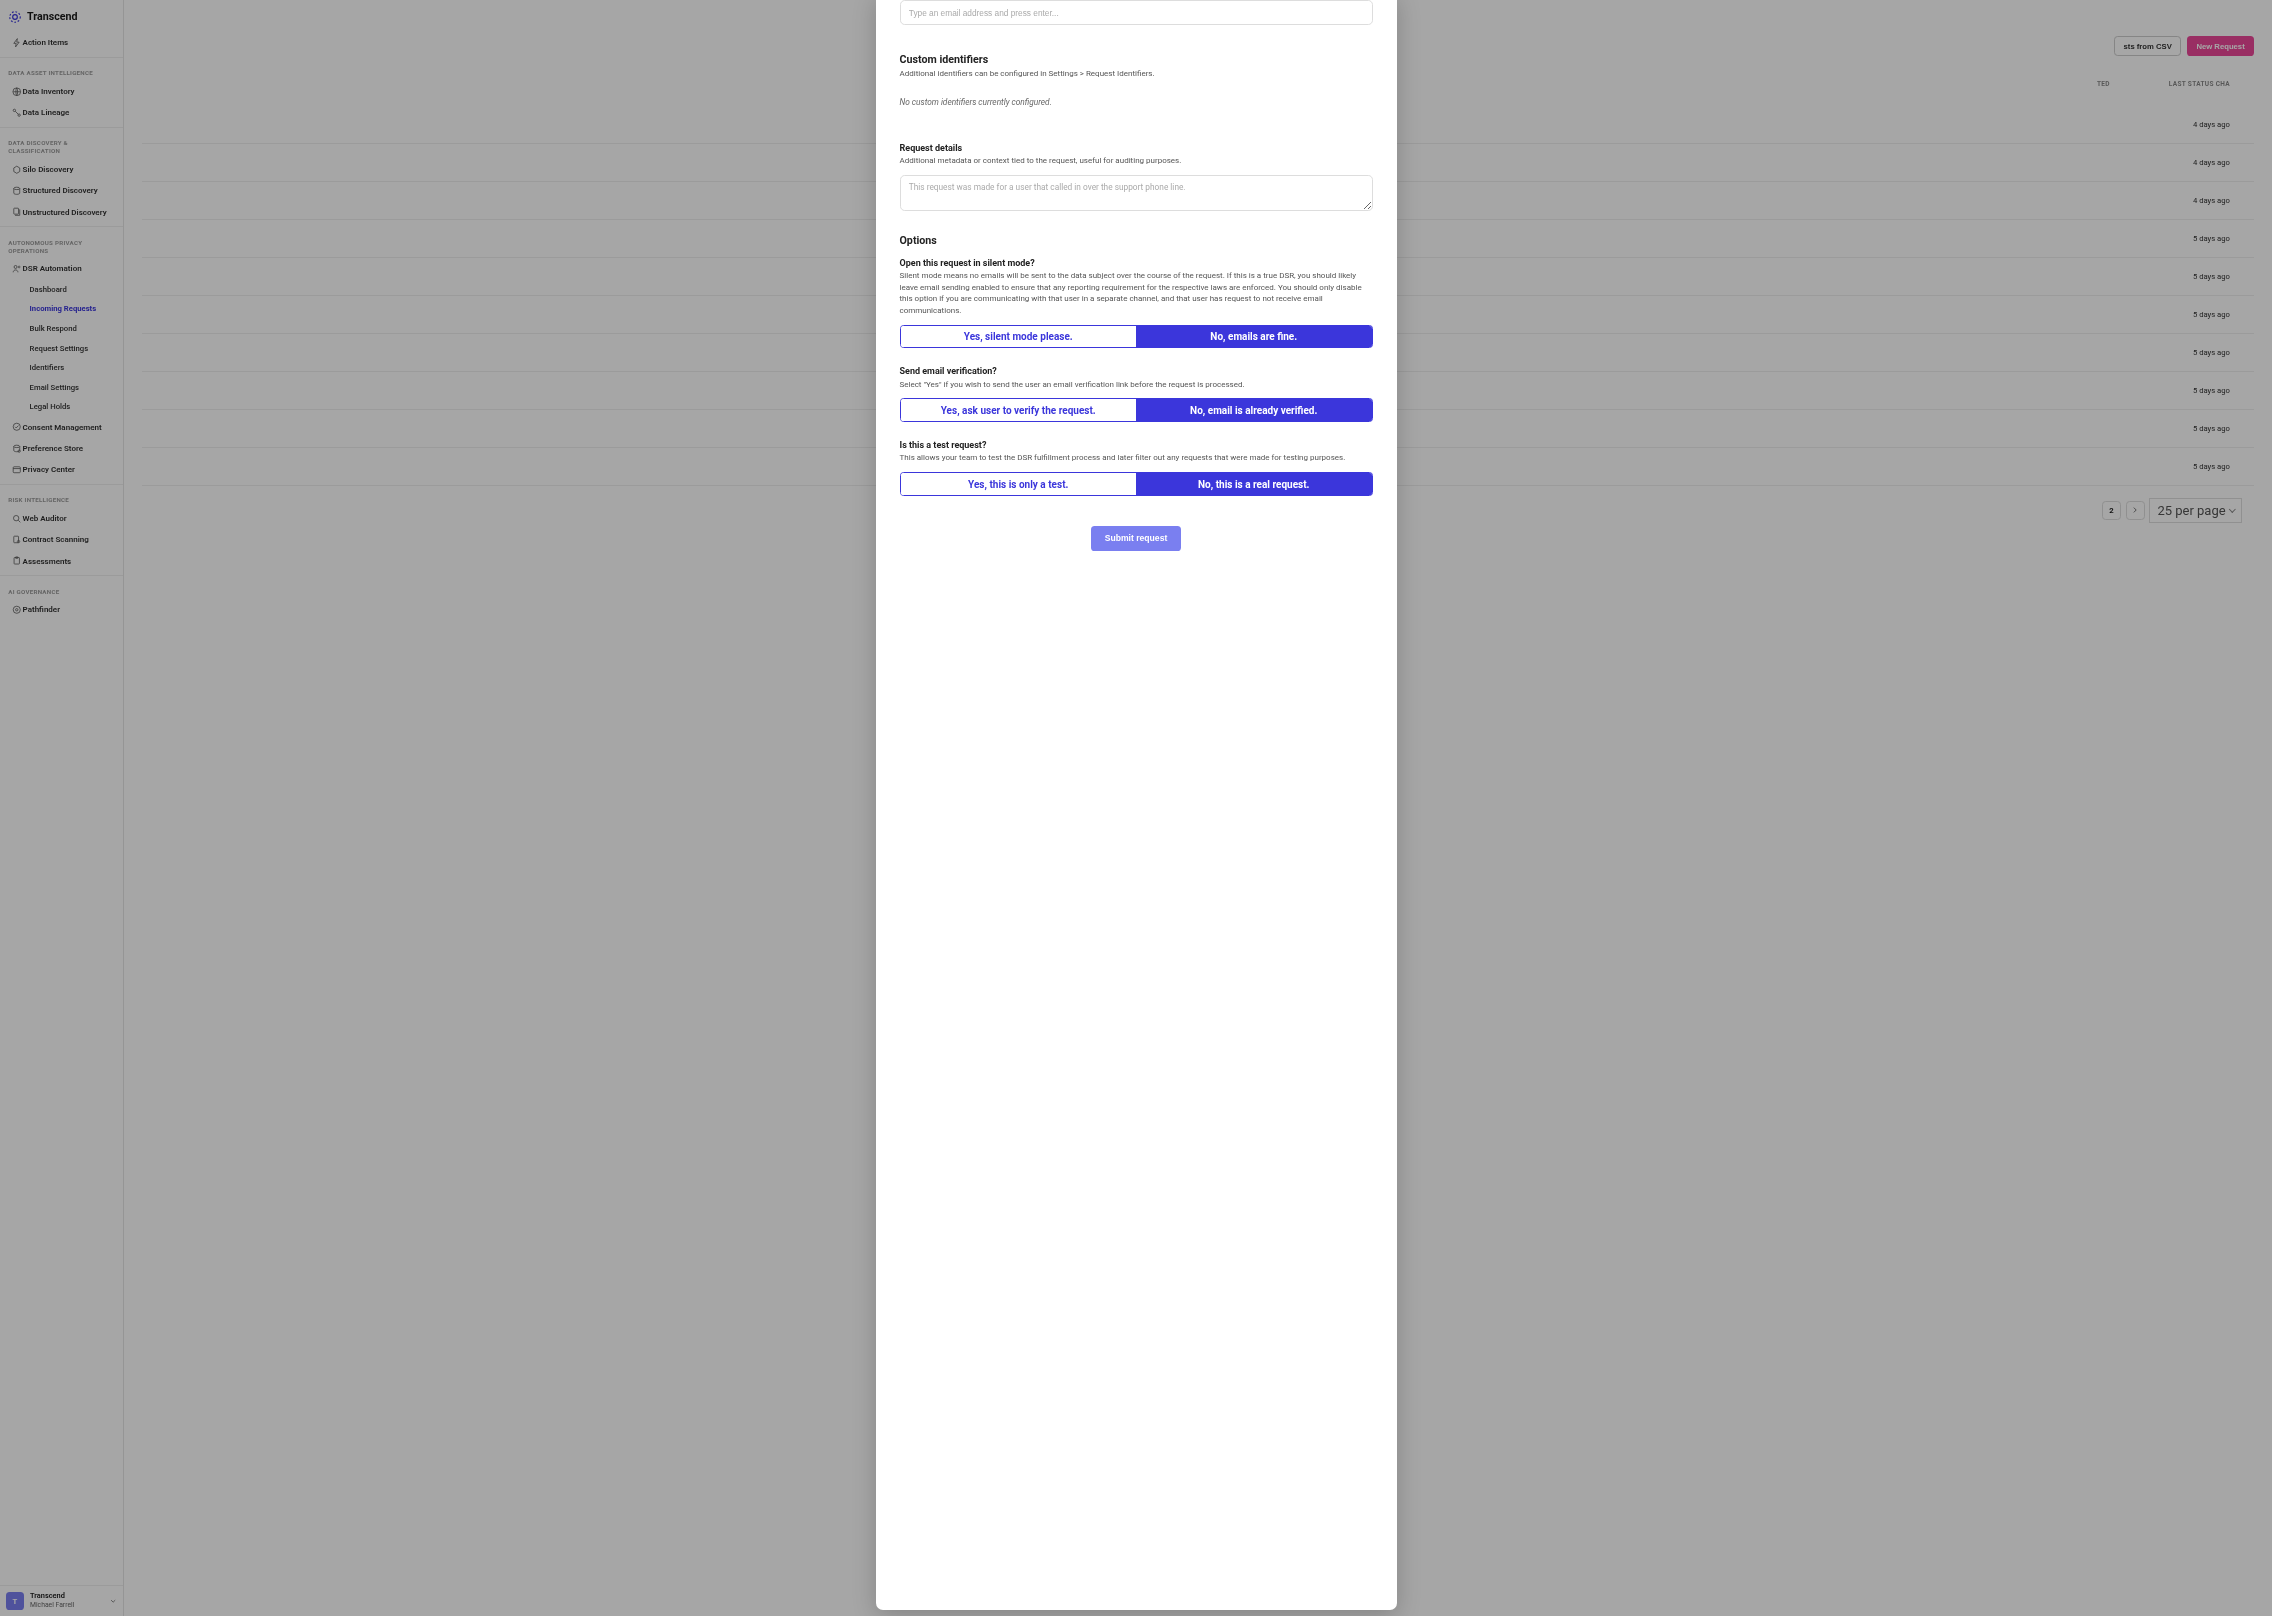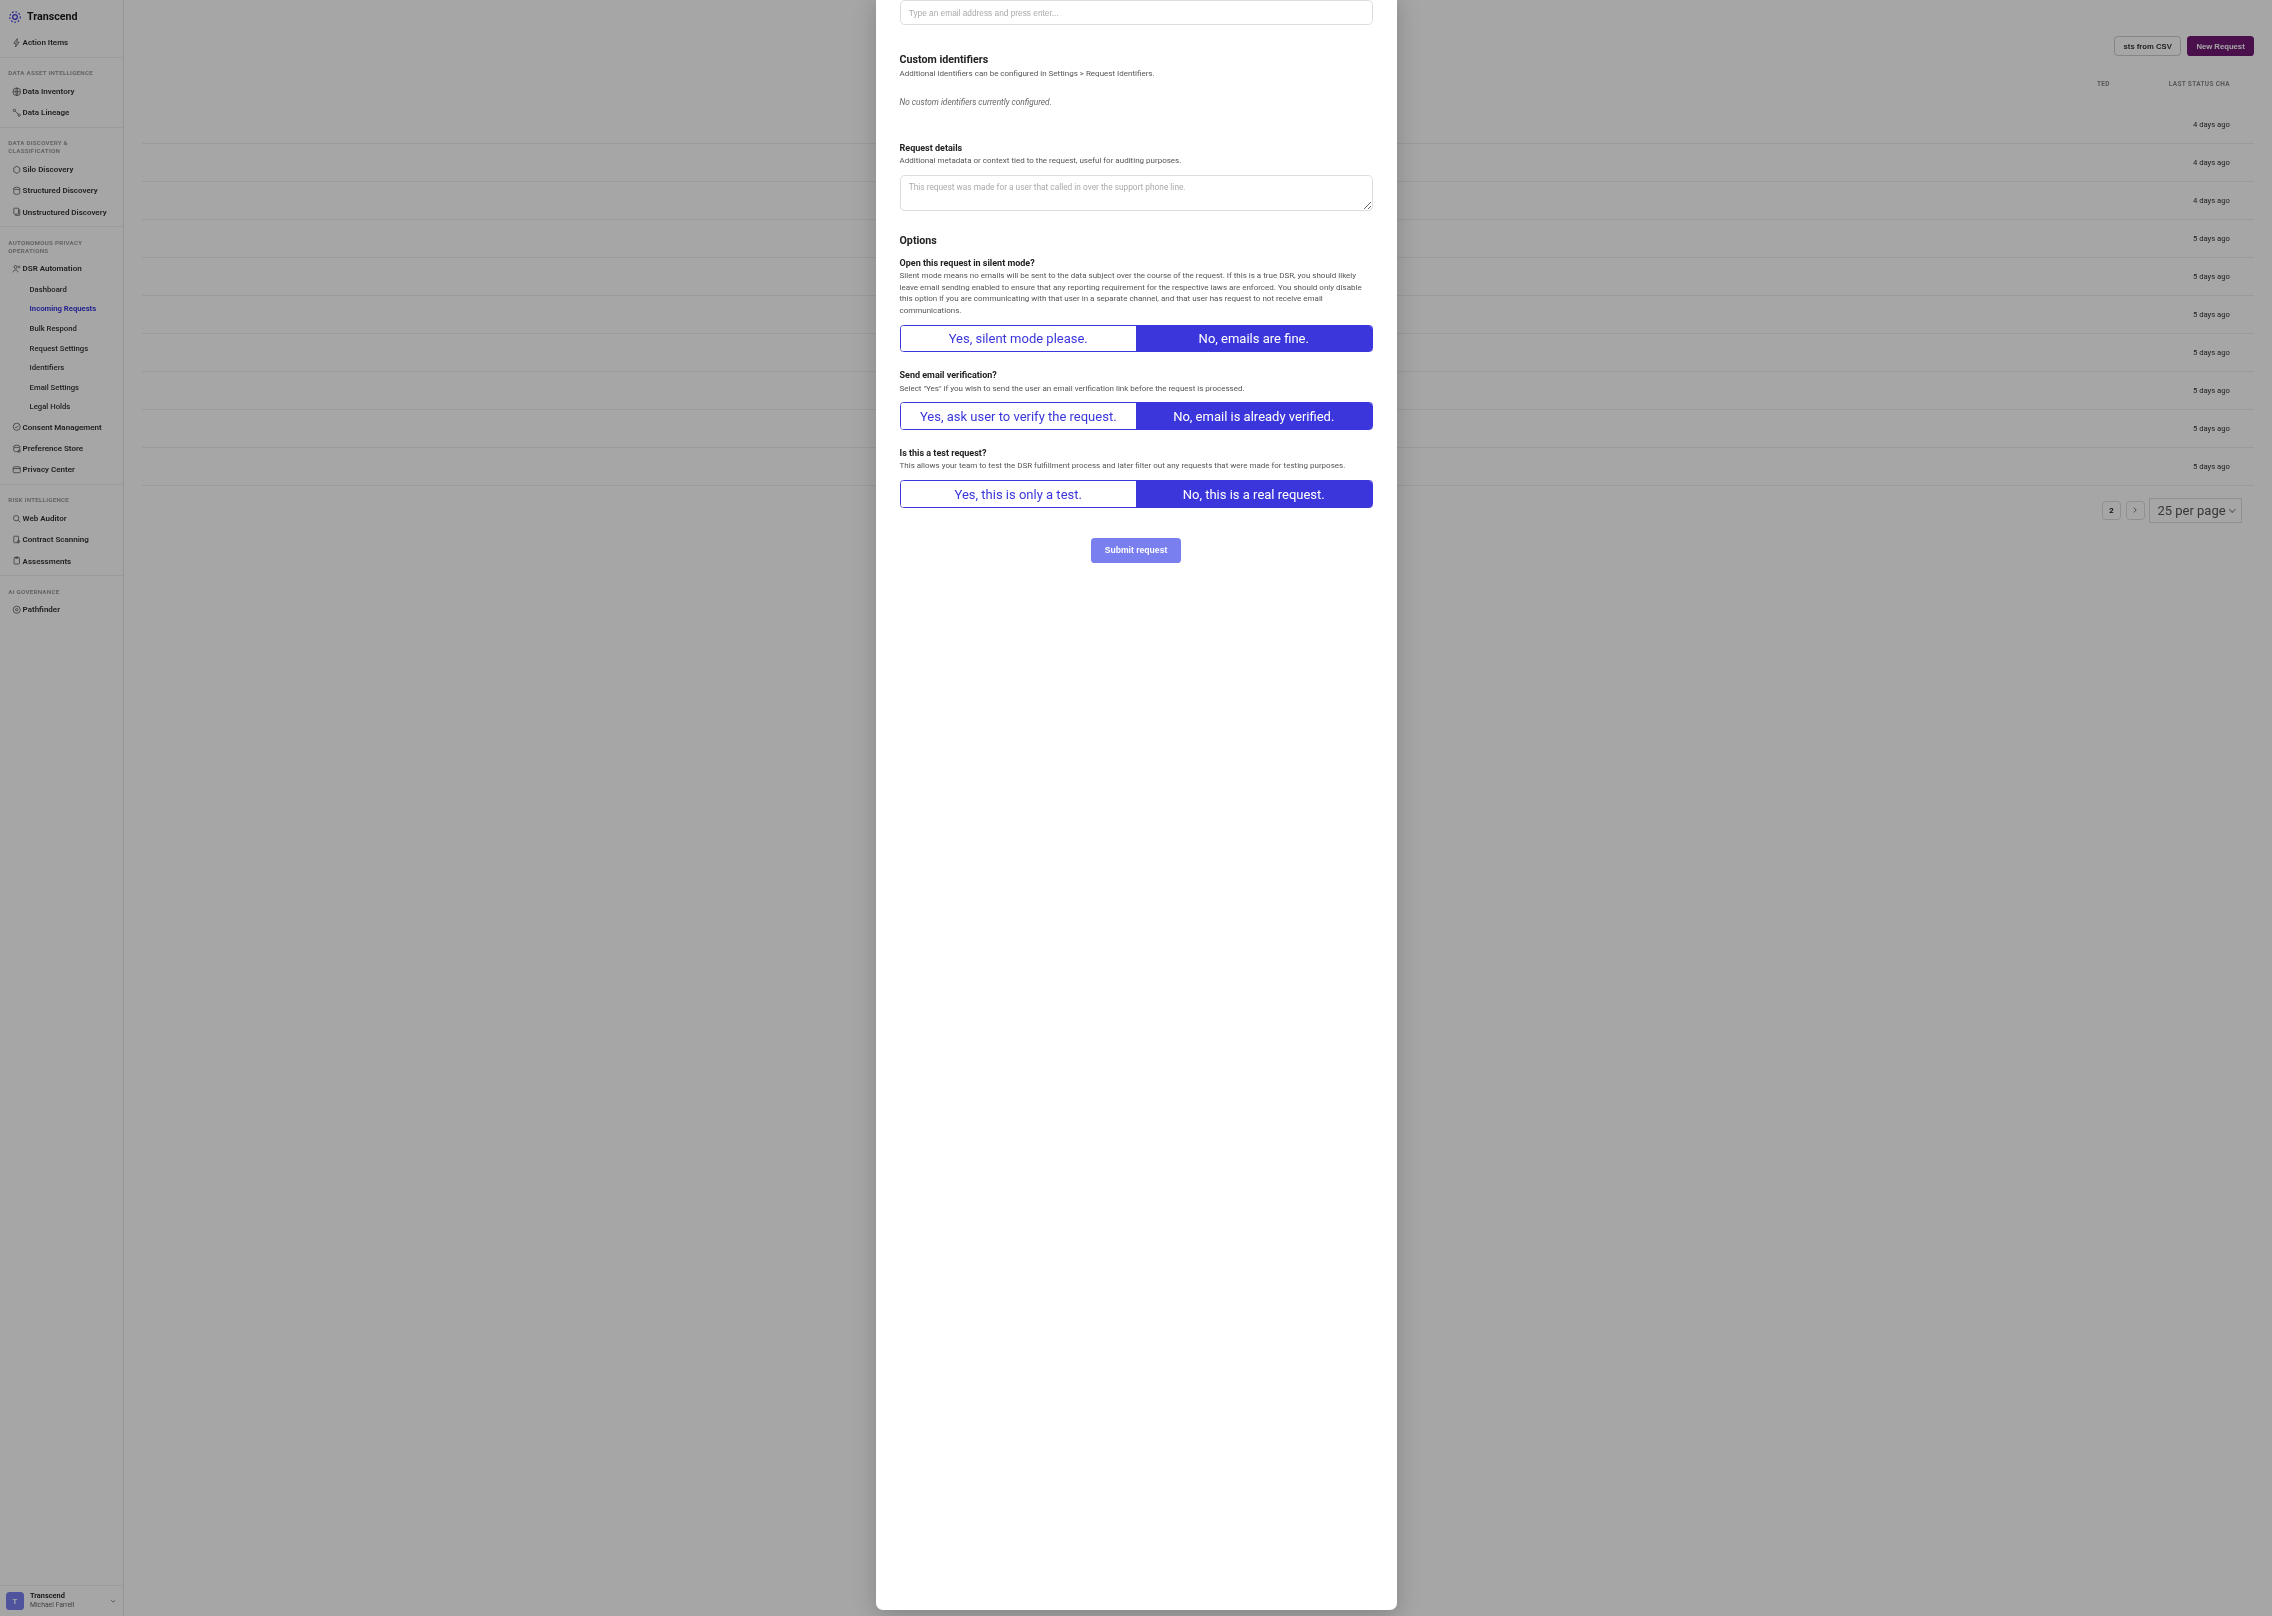--- a/index.html
+++ b/index.html
@@ -25,21 +25,21 @@
 .footer-text { display: flex; flex-direction: column; line-height: 1.2; flex: 1; }
 .footer-text .org { font-weight: 600; font-size: 7.4px; }
 .footer-text .user { font-size: 6.8px; color: #666; }
 
 
 .main { flex: 1; position: relative; background: #fff; overflow: hidden; }
 .main-inner { padding: 12px 18px; }
 .top-actions { display: flex; justify-content: flex-end; gap: 6px; margin-top: 24px; }
 .btn { border-radius: 3.6px; padding: 4.7px 8.3px; font-weight: 600; font-size: 7.7px; cursor: pointer; border: 0.6px solid transparent; text-align: right; }
 .btn.outline { background: #fff; border: 0.6px solid #ccc; color: #333; }
-.btn.primary { background: #701a75; color: #fff; }
+.btn.primary { background: #ec4899; color: #fff; }
 
 .table-head { display: flex; justify-content: flex-end; gap: 59px; padding-right: 24px; margin-top: 24px; font-size: 6.5px; font-weight: 700; letter-spacing: 0.05em; color: #888; text-transform: uppercase; }
 .rows { margin-top: 18px; }
 .row { display: flex; justify-content: flex-end; gap: 59px; padding: 14px 24px 14px 0; border-bottom: 0.6px solid #eee; font-size: 7.7px; color: #333; }
 .pagination { display: flex; justify-content: flex-end; align-items: center; gap: 4.7px; margin-top: 12px; padding-right: 12px; }
 .page-btn { width: 19px; height: 19px; border: 0.6px solid #ddd; border-radius: 3.6px; display: flex; align-items: center; justify-content: center; cursor: pointer; background: #fff; font-size: 7.7px; }
 .page-btn.active { font-weight: 700; }
 .per-page { border: 0.6px solid #ddd; border-radius: 0; padding: 3.6px 15.4px 3.6px 7px; font-size: 13px; color: #555; position: relative; }
 .per-page::after { content: ""; position: absolute; right: 6px; top: 50%; width: 3.6px; height: 3.6px; border-right: 0.9px solid #888; border-bottom: 0.9px solid #888; transform: translateY(-70%) rotate(45deg); }
 
@@ -52,21 +52,21 @@
 .text-input::placeholder { color: #aaa; }
 
 .section-h { font-size: 10.7px; font-weight: 700; color: #222; margin-top: 28px; }
 .sub-h { font-size: 9px; font-weight: 700; color: #222; margin-top: 18px; }
 .desc { font-size: 8px; color: #555; margin-top: 2.4px; line-height: 1.45; }
 .italic-note { font-style: italic; color: #666; font-size: 8.3px; margin-top: 16.6px; }
 
 textarea.text-input { resize: vertical; height: 36px; font-family: inherit; }
 
 .toggle { display: flex; border: 0.6px solid #3b36db; border-radius: 3.6px; overflow: hidden; margin-top: 8.3px; }
-.toggle-opt { flex: 1; text-align: center; padding: 5.3px 6px; font-size: 13px; font-weight: 400; cursor: pointer; }
+.toggle-opt { flex: 1; text-align: center; padding: 5.3px 6px; font-size: 10px; font-weight: 700; cursor: pointer; }
 .toggle-opt.off { background: #fff; color: #3b36db; }
 .toggle-opt.on { background: #3b36db; color: #fff; }
 
 .submit-wrap { display: flex; justify-content: center; margin-top: 30px; }
 .btn.submit { background: #7a7ff0; color: #fff; padding: 6.5px 13px; font-size: 8.6px; border-radius: 3.6px; }
 
 svg { display: block; }
 </style>
 </head>
 <body>

